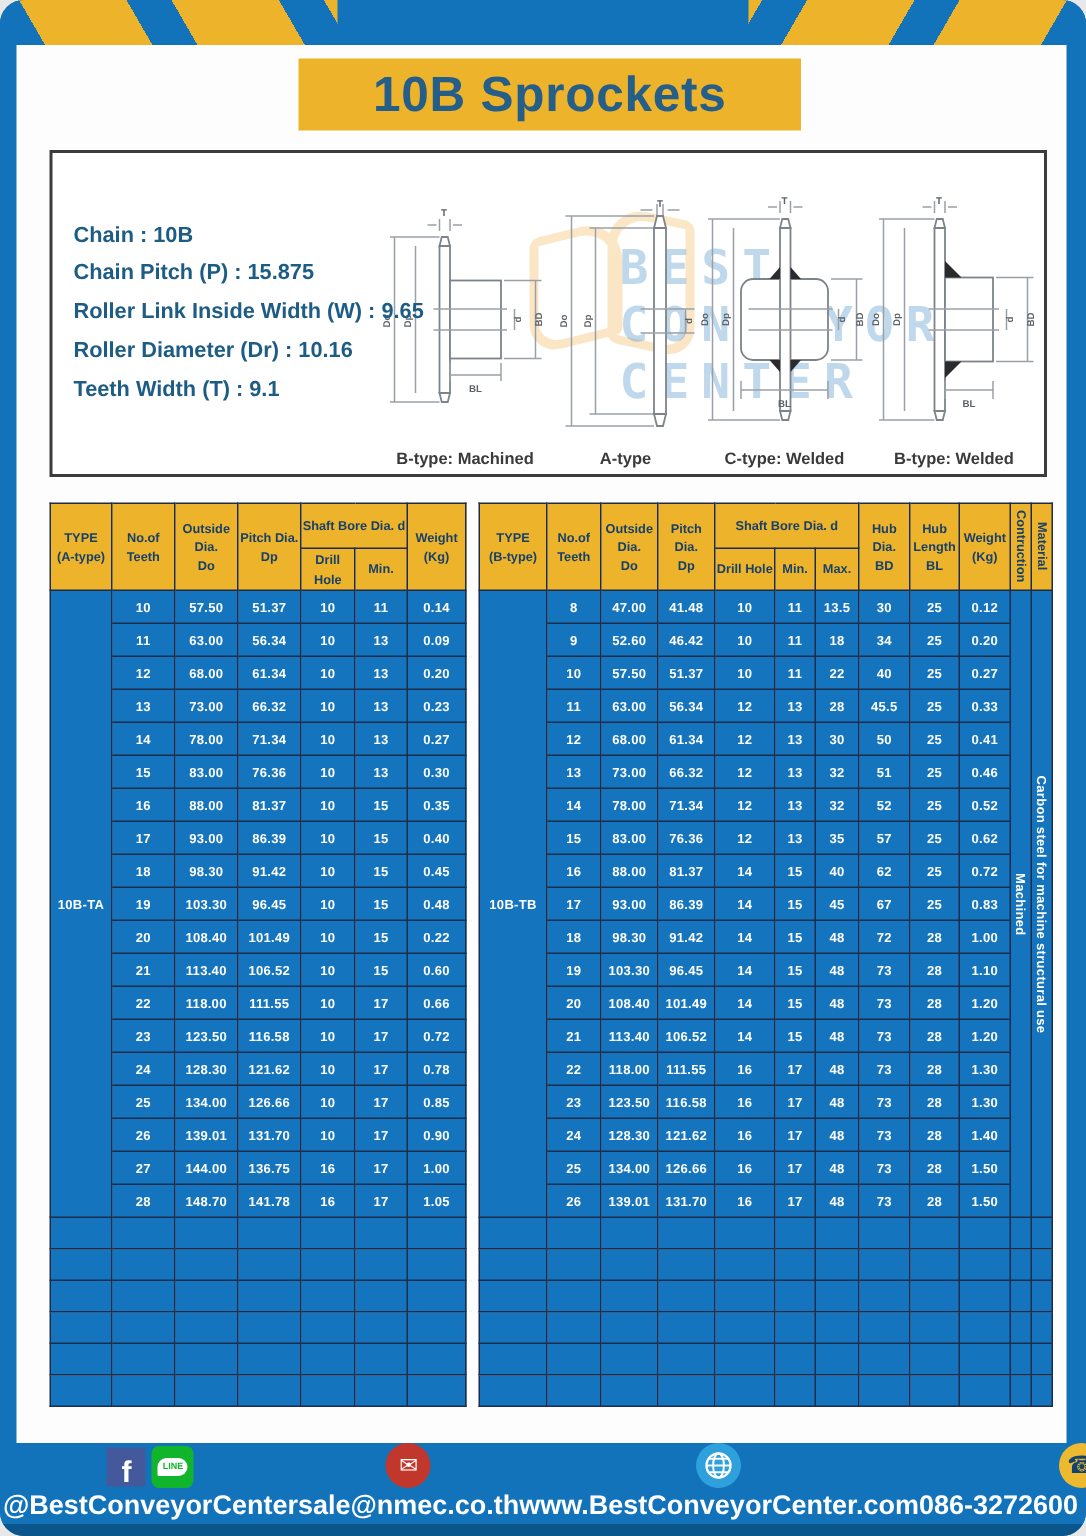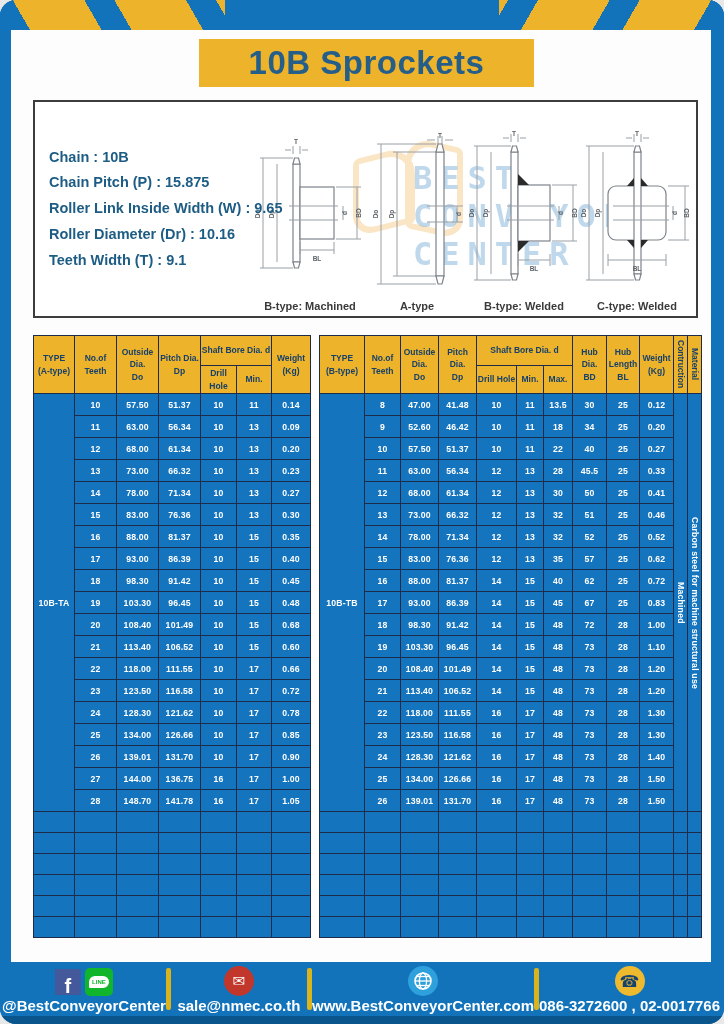--- a/index.html
+++ b/index.html
@@ -54,21 +54,21 @@
   .type-cell { font-size:9px; }
   .vtext { writing-mode:vertical-rl; text-orientation:mixed; letter-spacing:1px; }
   th.vtext { font-size:7px; letter-spacing:0; }
   td.vtext { font-size:7.5px; }
 
   
   .footer { position:absolute; left:0; bottom:8px; width:724px; height:54px; background:#1273bb;
             display:flex; align-items:stretch; justify-content:space-between; padding:2px 4px 2px 2px; }
   .bottom-strip { position:absolute; left:0; bottom:0; width:724px; height:8px; background:#0a568c; }
   .f-group { display:flex; flex-direction:column; align-items:center; justify-content:flex-end; gap:1px; flex:1; }
-  .f-label { color:#fff; font-weight:bold; font-size:15px; white-space:nowrap; }
+  .f-label { color:#fff; font-weight:bold; font-size:18px; white-space:nowrap; }
   .f-icons { display:flex; gap:4px; align-items:center; }
   .f-div { width:5px; height:42px; background:#d9b41c; border-radius:2px; align-self:center; }
   .icon-fb { width:26px; height:26px; background:#44599c; color:#fff; font-weight:bold; font-size:20px;
              display:flex; align-items:flex-end; justify-content:center; line-height:0.9; }
   .icon-line { width:28px; height:28px; background:#10b52c; border-radius:5px; display:flex; align-items:center; justify-content:center; }
   .icon-line b { background:#fff; color:#10b52c; font-size:6px; padding:3px 3px; border-radius:6px 6px 6px 1px; }
   .icon-round { width:30px; height:30px; border-radius:50%; display:flex; align-items:center; justify-content:center; }
   .icon-mail { background:#c2372c; color:#fff; font-size:15px; }
   .icon-globe { background:#2ea0dc; }
   .icon-phone { background:#ecb92f; color:#14426e; font-size:16px; }
@@ -156,52 +156,20 @@
             <text class="dtext" x="27" y="84" text-anchor="middle" transform="rotate(-90 27 84)">Dp</text>
             <rect class="pline" x="69" y="22" width="8" height="124"></rect>
             <polygon class="pline" points="71,14 75,14 77,22 69,22"></polygon>
             <polygon class="pline" points="69,146 77,146 75,154 71,154"></polygon>
             <line class="dline" x1="60" y1="76" x2="96" y2="76"></line>
             <line class="dline" x1="60" y1="92" x2="96" y2="92"></line>
             <line class="dline" x1="90" y1="76" x2="90" y2="92"></line>
             <text class="dtext" x="94" y="84" text-anchor="middle" transform="rotate(-90 94 84)">d</text>
           </svg>
           <figcaption>A-type</figcaption>
-        </figure>
-
-        <figure>
-          <svg width="114" height="168" viewBox="0 0 114 168">
-            <path class="dline" d="M36 8 H42 M53 8 H59 M44 12 V4 M51 12 V4"></path>
-            <text class="dtext" x="47" y="6" text-anchor="middle">T</text>
-            <line class="dline" x1="10" y1="16" x2="10" y2="150"></line>
-            <line class="dline" x1="7" y1="16" x2="44" y2="16"></line>
-            <line class="dline" x1="7" y1="150" x2="44" y2="150"></line>
-            <text class="dtext" x="7" y="83" text-anchor="middle" transform="rotate(-90 7 83)">Do</text>
-            <line class="dline" x1="24" y1="22" x2="24" y2="144"></line>
-            <text class="dtext" x="21" y="83" text-anchor="middle" transform="rotate(-90 21 83)">Dp</text>
-            <rect class="pline" x="44" y="22" width="7" height="122"></rect>
-            <polygon class="pline" points="45.5,16 49.5,16 51,22 44,22"></polygon>
-            <polygon class="pline" points="44,144 51,144 49.5,150 45.5,150"></polygon>
-            <rect class="pline" x="51" y="55" width="32" height="56"></rect>
-            <polygon class="weld" points="51,55 51,44 62,55"></polygon>
-            <polygon class="weld" points="51,111 51,122 62,111"></polygon>
-            <line class="dline" x1="40" y1="76" x2="87" y2="76"></line>
-            <line class="dline" x1="40" y1="90" x2="87" y2="90"></line>
-            <line class="dline" x1="92" y1="76" x2="92" y2="90"></line>
-            <text class="dtext" x="96" y="83" text-anchor="middle" transform="rotate(-90 96 83)">d</text>
-            <line class="dline" x1="106" y1="55" x2="106" y2="111"></line>
-            <line class="dline" x1="85" y1="55" x2="110" y2="55"></line>
-            <line class="dline" x1="85" y1="111" x2="110" y2="111"></line>
-            <text class="dtext" x="110" y="83" text-anchor="middle" transform="rotate(-90 110 83)">BD</text>
-            <line class="dline" x1="51" y1="130" x2="83" y2="130"></line>
-            <line class="dline" x1="51" y1="124" x2="51" y2="136"></line>
-            <line class="dline" x1="83" y1="124" x2="83" y2="136"></line>
-            <text class="dtext" x="67" y="141" text-anchor="middle">BL</text>
-          </svg>
-          <figcaption>B-type: Welded</figcaption>
         </figure>
 
         <figure>
           <svg width="112" height="168" viewBox="0 0 112 168">
             <path class="dline" d="M45 8 H51 M62 8 H68 M53 12 V4 M60 12 V4"></path>
             <text class="dtext" x="56" y="6" text-anchor="middle">T</text>
             <line class="dline" x1="8" y1="16" x2="8" y2="150"></line>
             <line class="dline" x1="5" y1="16" x2="53" y2="16"></line>
             <line class="dline" x1="5" y1="150" x2="53" y2="150"></line>
             <text class="dtext" x="5" y="83" text-anchor="middle" transform="rotate(-90 5 83)">Do</text>
@@ -224,20 +192,52 @@
             <line class="dline" x1="87" y1="110" x2="108" y2="110"></line>
             <text class="dtext" x="108" y="83" text-anchor="middle" transform="rotate(-90 108 83)">BD</text>
             <line class="dline" x1="27" y1="130" x2="85" y2="130"></line>
             <line class="dline" x1="27" y1="124" x2="27" y2="136"></line>
             <line class="dline" x1="85" y1="124" x2="85" y2="136"></line>
             <text class="dtext" x="56" y="141" text-anchor="middle">BL</text>
           </svg>
           <figcaption>C-type: Welded</figcaption>
         </figure>
 
+        <figure>
+          <svg width="114" height="168" viewBox="0 0 114 168">
+            <path class="dline" d="M36 8 H42 M53 8 H59 M44 12 V4 M51 12 V4"></path>
+            <text class="dtext" x="47" y="6" text-anchor="middle">T</text>
+            <line class="dline" x1="10" y1="16" x2="10" y2="150"></line>
+            <line class="dline" x1="7" y1="16" x2="44" y2="16"></line>
+            <line class="dline" x1="7" y1="150" x2="44" y2="150"></line>
+            <text class="dtext" x="7" y="83" text-anchor="middle" transform="rotate(-90 7 83)">Do</text>
+            <line class="dline" x1="24" y1="22" x2="24" y2="144"></line>
+            <text class="dtext" x="21" y="83" text-anchor="middle" transform="rotate(-90 21 83)">Dp</text>
+            <rect class="pline" x="44" y="22" width="7" height="122"></rect>
+            <polygon class="pline" points="45.5,16 49.5,16 51,22 44,22"></polygon>
+            <polygon class="pline" points="44,144 51,144 49.5,150 45.5,150"></polygon>
+            <rect class="pline" x="51" y="55" width="32" height="56"></rect>
+            <polygon class="weld" points="51,55 51,44 62,55"></polygon>
+            <polygon class="weld" points="51,111 51,122 62,111"></polygon>
+            <line class="dline" x1="40" y1="76" x2="87" y2="76"></line>
+            <line class="dline" x1="40" y1="90" x2="87" y2="90"></line>
+            <line class="dline" x1="92" y1="76" x2="92" y2="90"></line>
+            <text class="dtext" x="96" y="83" text-anchor="middle" transform="rotate(-90 96 83)">d</text>
+            <line class="dline" x1="106" y1="55" x2="106" y2="111"></line>
+            <line class="dline" x1="85" y1="55" x2="110" y2="55"></line>
+            <line class="dline" x1="85" y1="111" x2="110" y2="111"></line>
+            <text class="dtext" x="110" y="83" text-anchor="middle" transform="rotate(-90 110 83)">BD</text>
+            <line class="dline" x1="51" y1="130" x2="83" y2="130"></line>
+            <line class="dline" x1="51" y1="124" x2="51" y2="136"></line>
+            <line class="dline" x1="83" y1="124" x2="83" y2="136"></line>
+            <text class="dtext" x="67" y="141" text-anchor="middle">BL</text>
+          </svg>
+          <figcaption>B-type: Welded</figcaption>
+        </figure>
+
       </div>
     </div>
 
     <div class="tables">
 
       <table class="spec-table" style="width:277px">
         <colgroup>
           <col style="width:41px">
             <col style="width:42px">
             <col style="width:42px">
@@ -357,21 +357,21 @@
               <td>10</td>
               <td>15</td>
               <td>0.48</td>
             </tr>
             <tr>
               <td>20</td>
               <td>108.40</td>
               <td>101.49</td>
               <td>10</td>
               <td>15</td>
-              <td>0.68</td>
+              <td>0.22</td>
             </tr>
             <tr>
               <td>21</td>
               <td>113.40</td>
               <td>106.52</td>
               <td>10</td>
               <td>15</td>
               <td>0.60</td>
             </tr>
             <tr>

